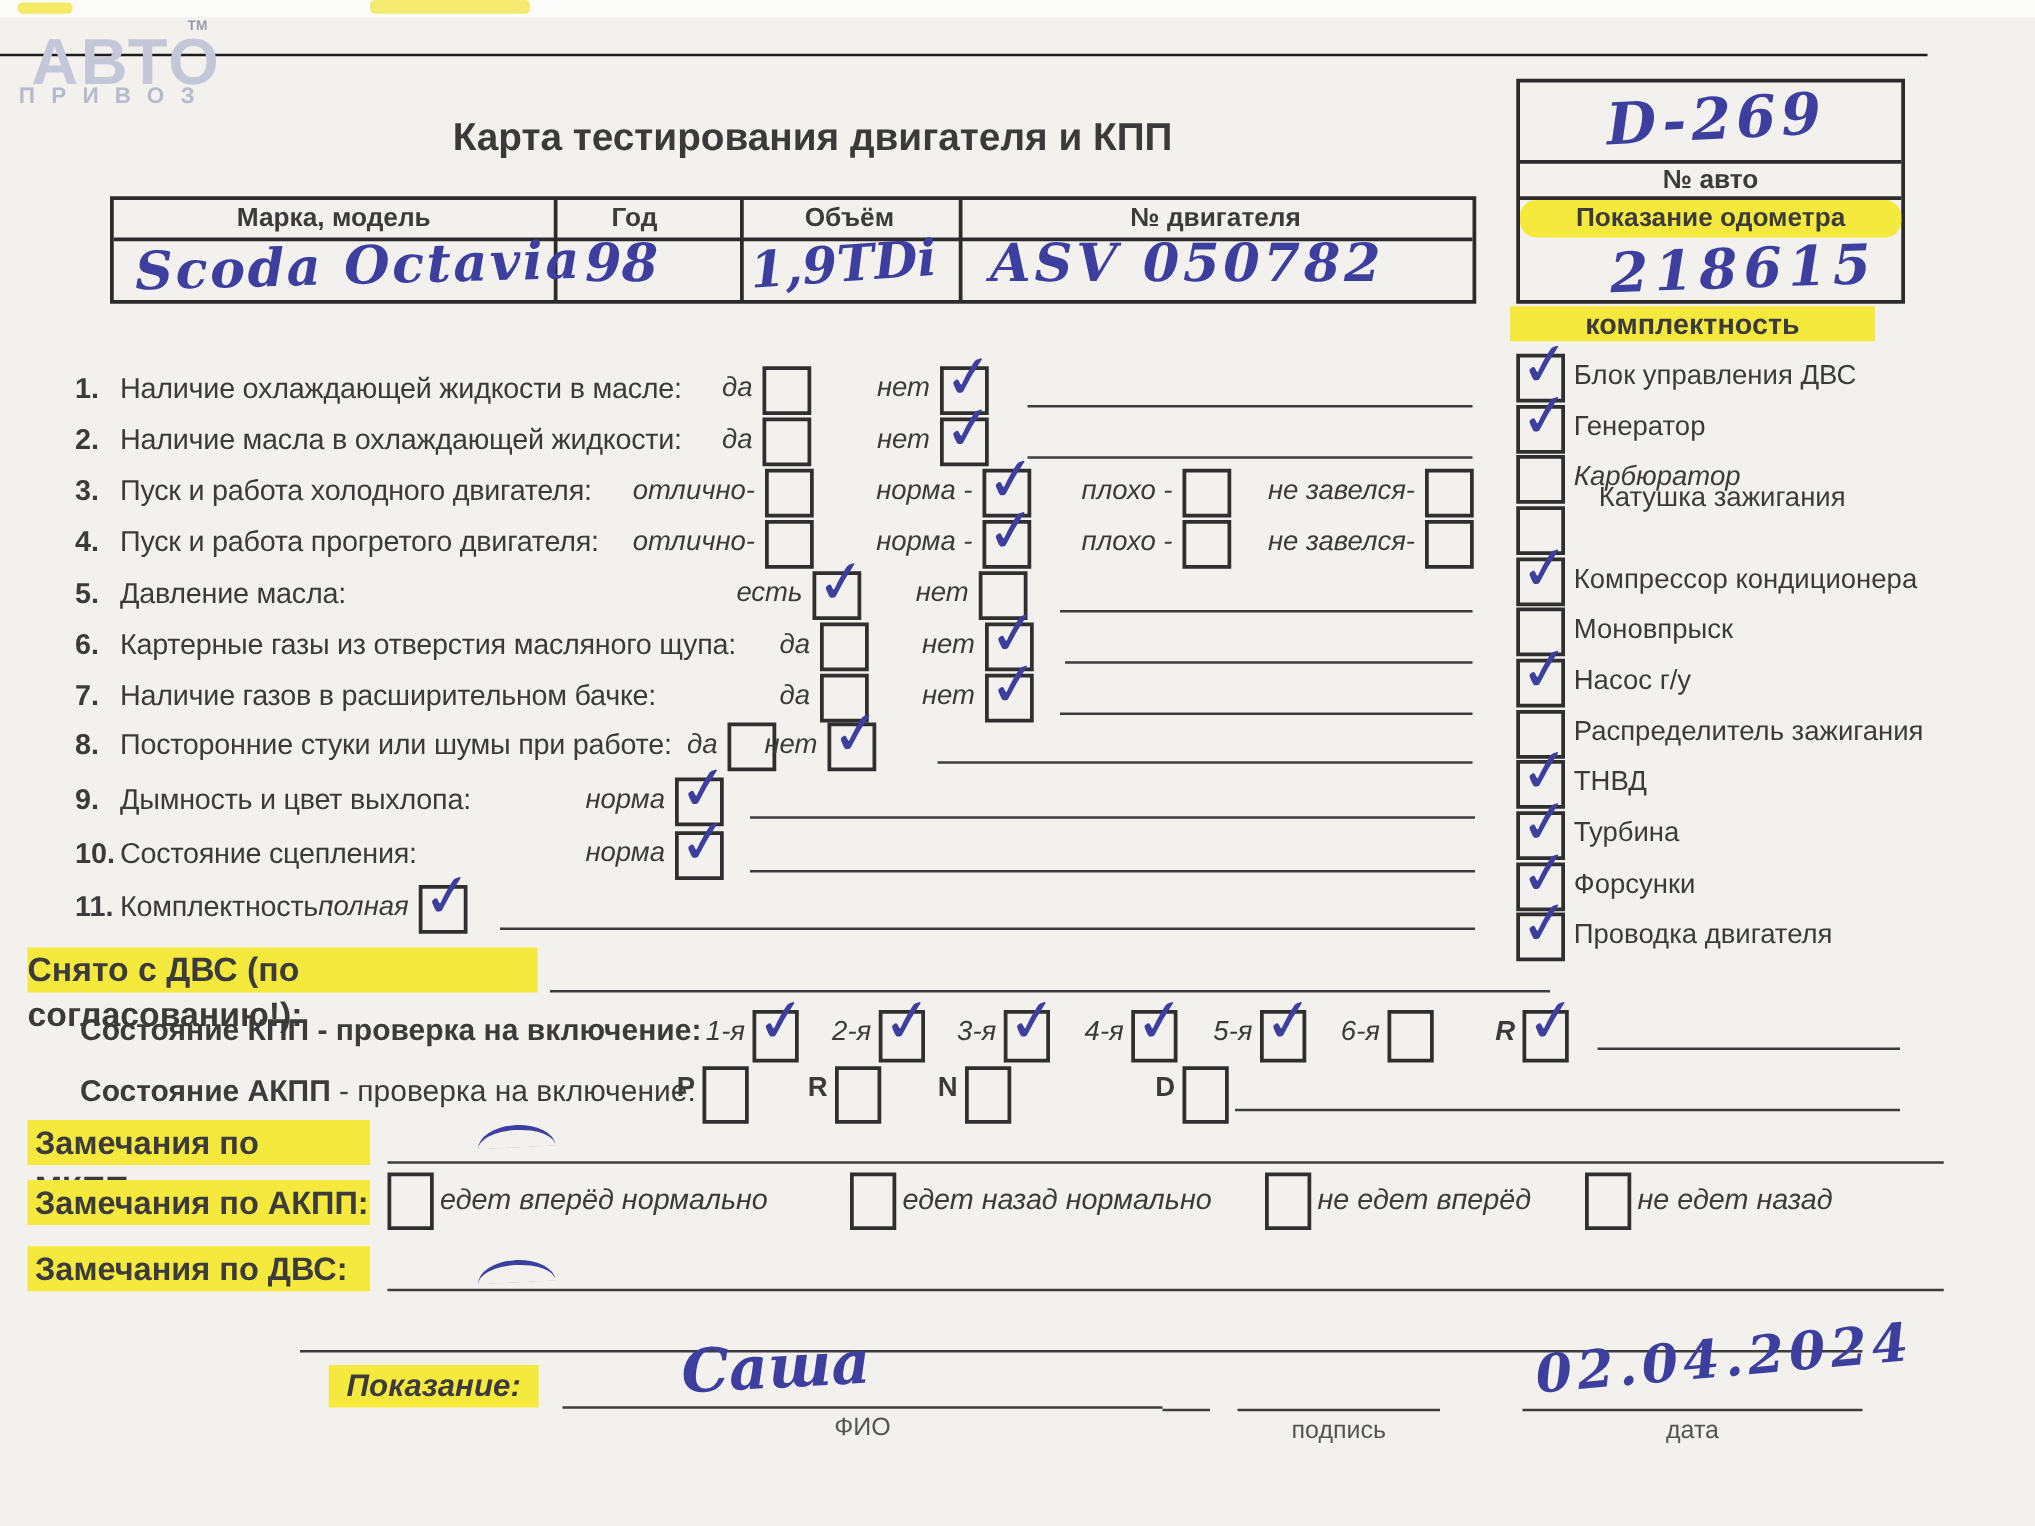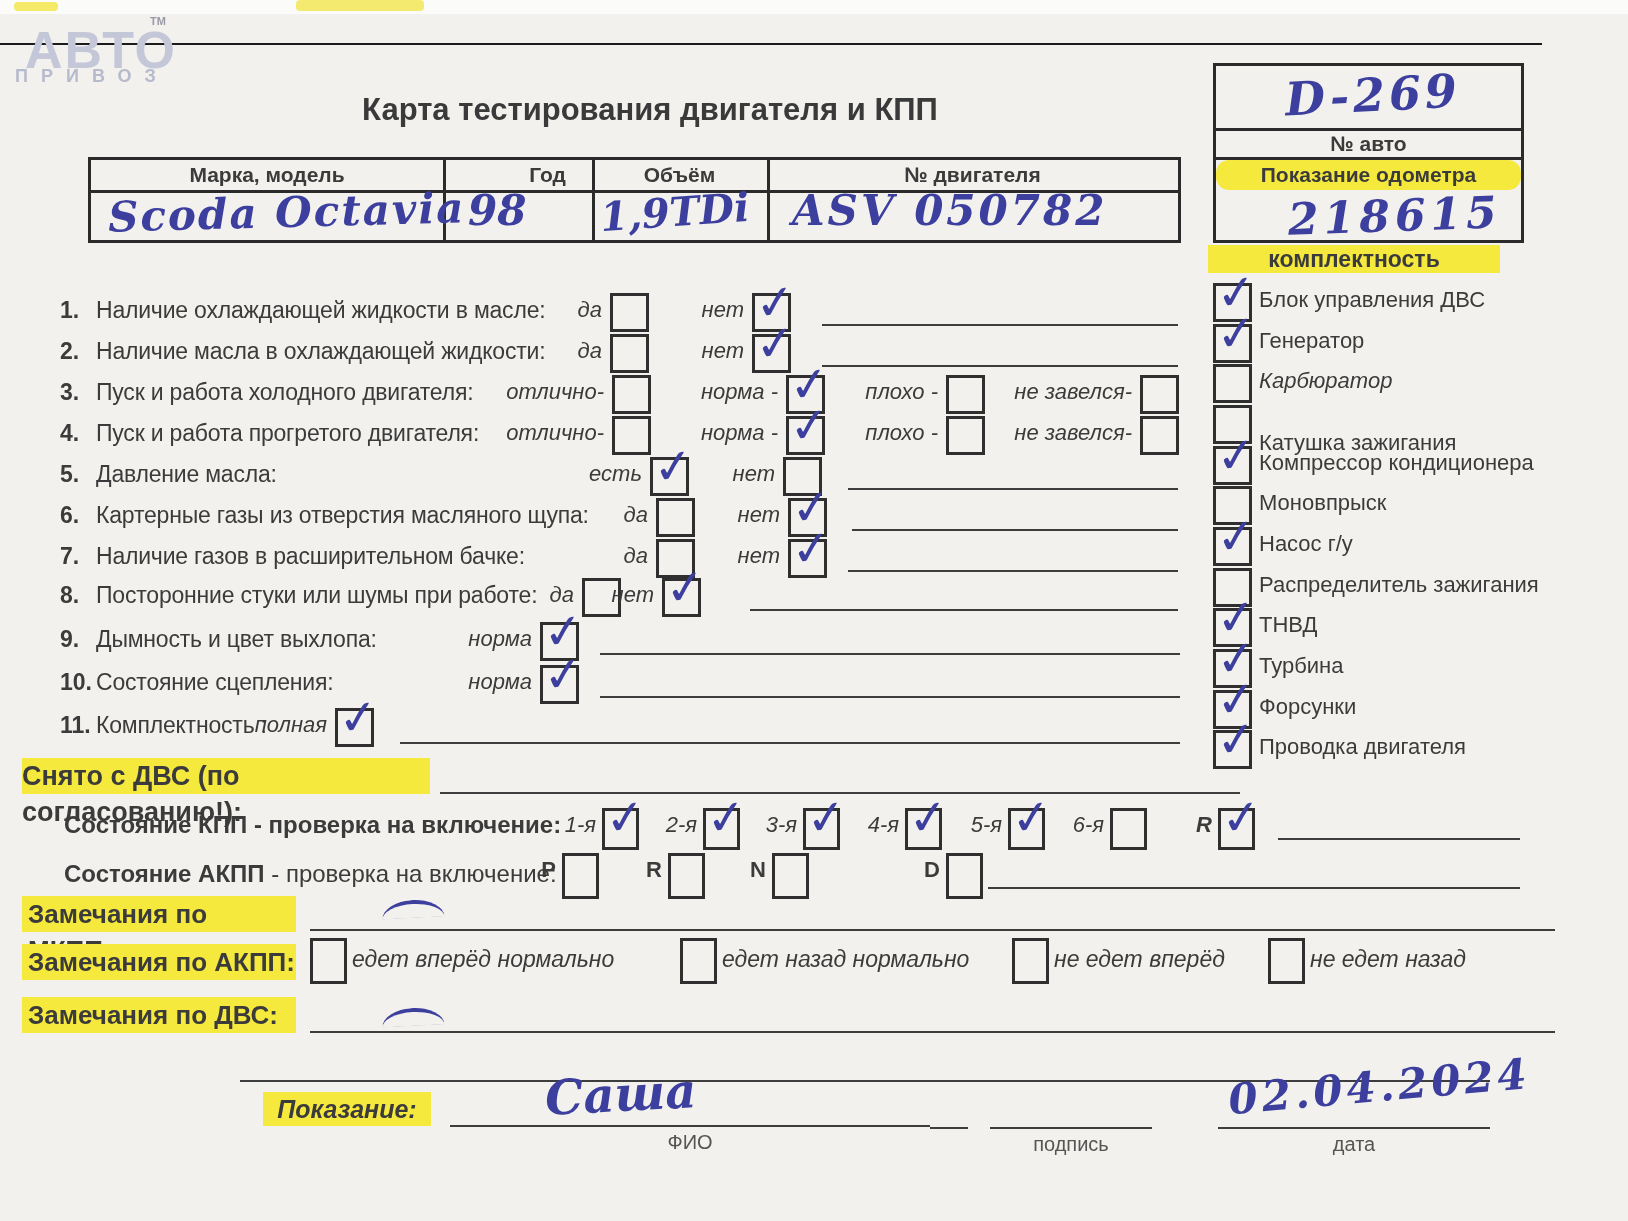--- a/index.html
+++ b/index.html
@@ -49,21 +49,21 @@
   <div class="abs" style="left:15px;top:66px;font-size:18px;color:#b7bacd;letter-spacing:13px;font-weight:bold;">ПРИВОЗ</div>
 
   <div class="abs b" style="left:320px;top:92px;width:660px;text-align:center;font-size:31px;color:#3a3a3a;">Карта тестирования двигателя и КПП</div>
 
   <div class="abs" style="left:88px;top:157px;width:1087px;height:80px;border:3px solid #2b2b2b;">
     <div class="abs" style="left:0;top:30px;width:1087px;height:0;border-top:3px solid #2b2b2b;"></div>
     <div class="abs" style="left:352px;top:0;width:0;height:80px;border-left:3px solid #2b2b2b;"></div>
     <div class="abs" style="left:501px;top:0;width:0;height:80px;border-left:3px solid #2b2b2b;"></div>
     <div class="abs" style="left:676px;top:0;width:0;height:80px;border-left:3px solid #2b2b2b;"></div>
     <div class="th" style="left:0;top:0;width:352px;">Марка, модель</div>
-    <div class="th" style="left:352px;top:0;width:129px;padding-left:40px;">Год</div>
+    <div class="th" style="left:352px;top:0;width:129px;">Год</div>
     <div class="th" style="left:501px;top:0;width:175px;">Объём</div>
     <div class="th" style="left:676px;top:0;width:411px;">№ двигателя</div>
   </div>
   <div class="hw" style="left:108px;top:188px;font-size:42px;letter-spacing:2px;transform:rotate(-1.5deg);">Scoda Octavia</div>
   <div class="hw" style="left:468px;top:186px;font-size:42px;">98</div>
   <div class="hw" style="left:600px;top:188px;font-size:40px;transform:rotate(-4deg);">1,9TDi</div>
   <div class="hw" style="left:792px;top:186px;font-size:42px;letter-spacing:3px;">ASV 050782</div>
 
   <div class="abs" style="left:1213px;top:63px;width:305px;height:174px;border:3px solid #2b2b2b;">
     <div class="abs" style="left:0;top:62px;width:305px;height:0;border-top:3px solid #2b2b2b;"></div>
@@ -76,21 +76,21 @@
 
   <div class="abs hl b" style="left:1208px;top:245px;width:292px;height:28px;text-align:center;font-size:23px;line-height:28px;">комплектность</div>
 
   <span class="cb checked" style="left:1213px;top:283px;"></span>
   <span class="eq-label" style="top:283px;">Блок управления ДВС</span>
   <span class="cb checked" style="left:1213px;top:324px;"></span>
   <span class="eq-label" style="top:324px;">Генератор</span>
   <span class="cb" style="left:1213px;top:364px;"></span>
   <span class="eq-label" style="top:364px;font-style:italic;">Карбюратор</span>
   <span class="cb" style="left:1213px;top:405px;"></span>
-  <span class="eq-label" style="top:426px;">Катушка зажигания</span>
+  <span class="eq-label" style="top:381px;margin-left:20px;">Катушка зажигания</span>
   <span class="cb checked" style="left:1213px;top:446px;"></span>
   <span class="eq-label" style="top:446px;">Компрессор кондиционера</span>
   <span class="cb" style="left:1213px;top:486px;"></span>
   <span class="eq-label" style="top:486px;">Моновпрыск</span>
   <span class="cb checked" style="left:1213px;top:527px;"></span>
   <span class="eq-label" style="top:527px;">Насос г/у</span>
   <span class="cb" style="left:1213px;top:568px;"></span>
   <span class="eq-label" style="top:568px;">Распределитель зажигания</span>
   <span class="cb checked" style="left:1213px;top:608px;"></span>
   <span class="eq-label" style="top:608px;">ТНВД</span>

